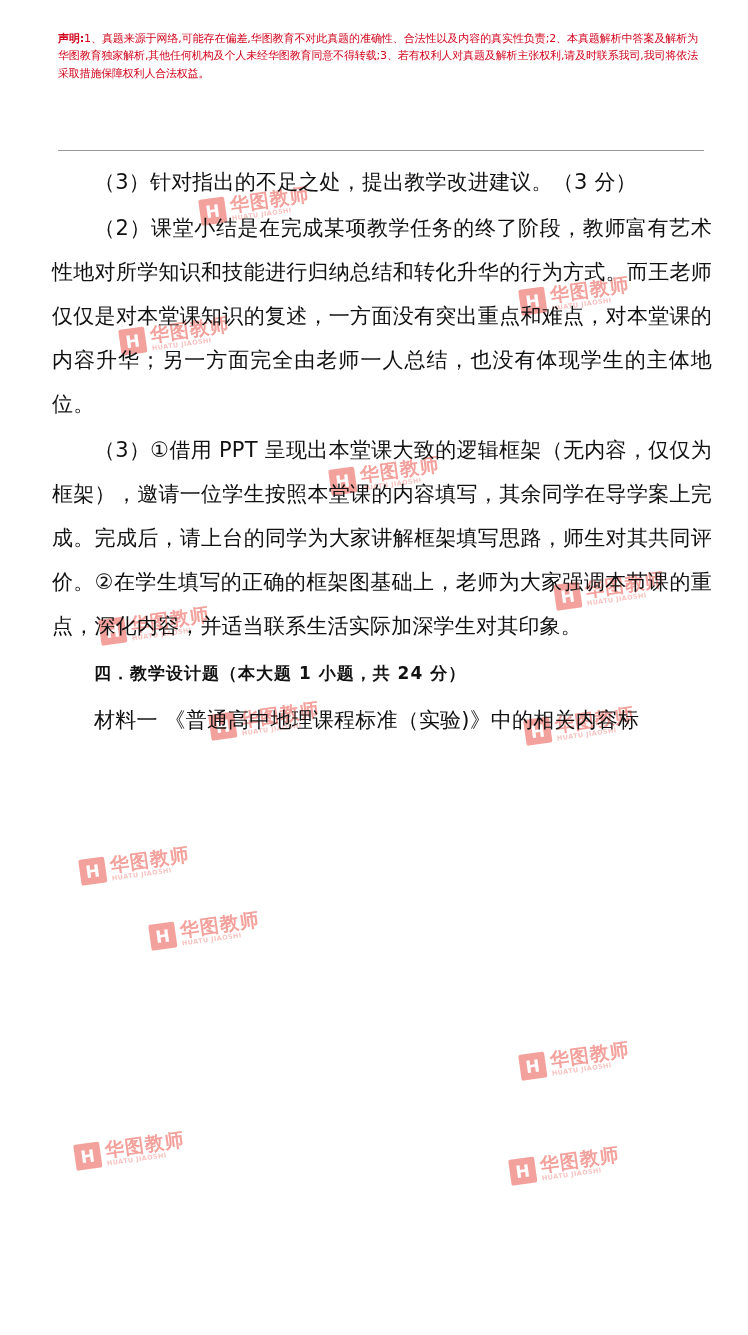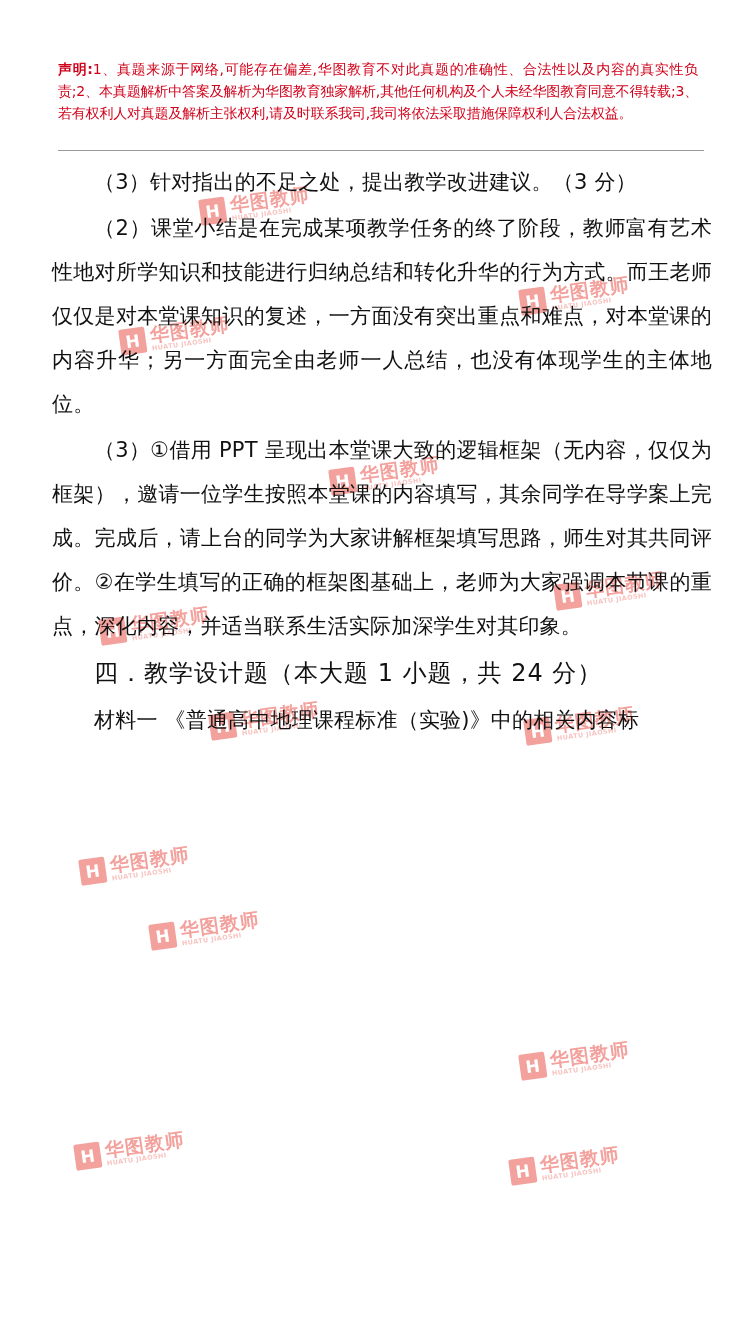--- a/index.html
+++ b/index.html
@@ -23,27 +23,26 @@
     box-sizing: border-box;
   }
 
   
   .disclaimer {
     position: absolute;
     top: 30px;
     left: 58px;
     width: 640px;
     color: #d0021b;
-    font-size: 14px;
+    font-size: 11px;
     line-height: 1.58;
     font-family: "DejaVu Sans", "Liberation Sans", sans-serif;
     text-align: justify;
     letter-spacing: -0.2px;
     z-index: 5;
-    margin-top: 28px;
   }
   .disclaimer .lead {
     font-weight: bold;
   }
   .rule {
     position: absolute;
     top: 150px;
     left: 58px;
     width: 646px;
     border-top: 1px solid #9a9a9a;
@@ -62,22 +61,22 @@
     font-size: 21px;
     line-height: 44px;
     color: #111111;
     text-align: justify;
     text-justify: inter-ideograph;
     margin: 0 0 2px 0;
     letter-spacing: 0.2px;
   }
   .indent-2 { text-indent: 42px; }
   .heading {
-    font-size: 24px;
-    font-weight: normal;
+    font-size: 17px;
+    font-weight: bold;
     line-height: 46px;
     letter-spacing: 1px;
   }
 
   
   .wm {
     position: absolute;
     z-index: 2;
     pointer-events: none;
     opacity: 0.5;

